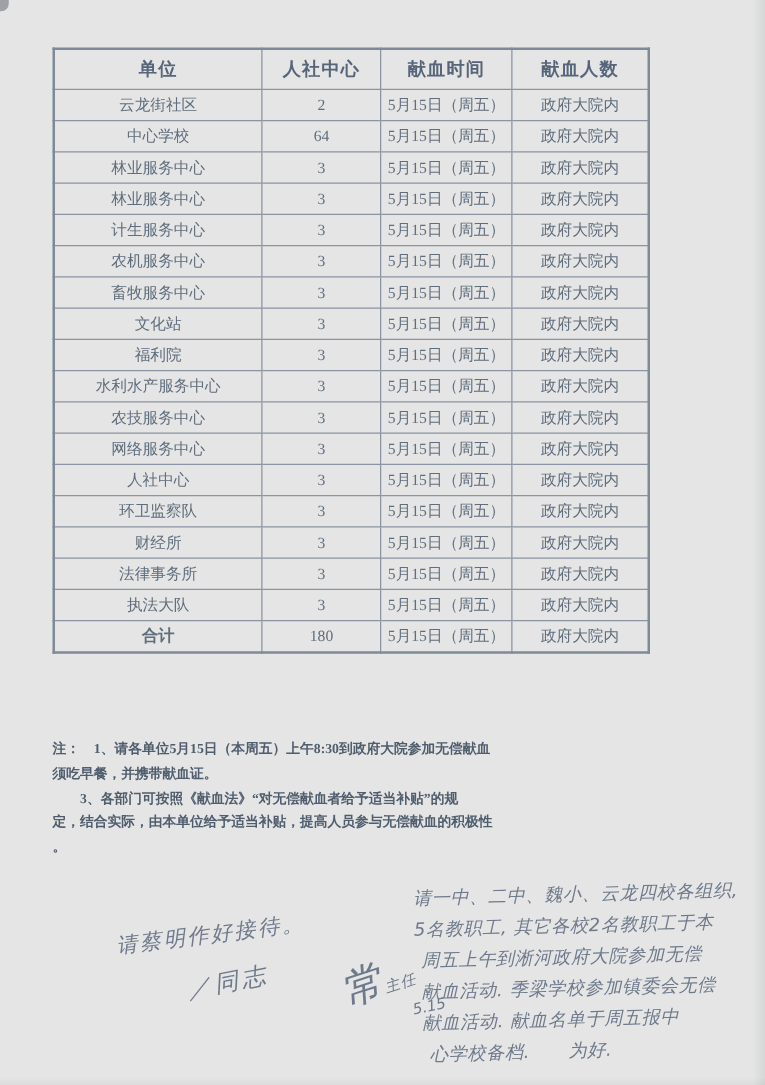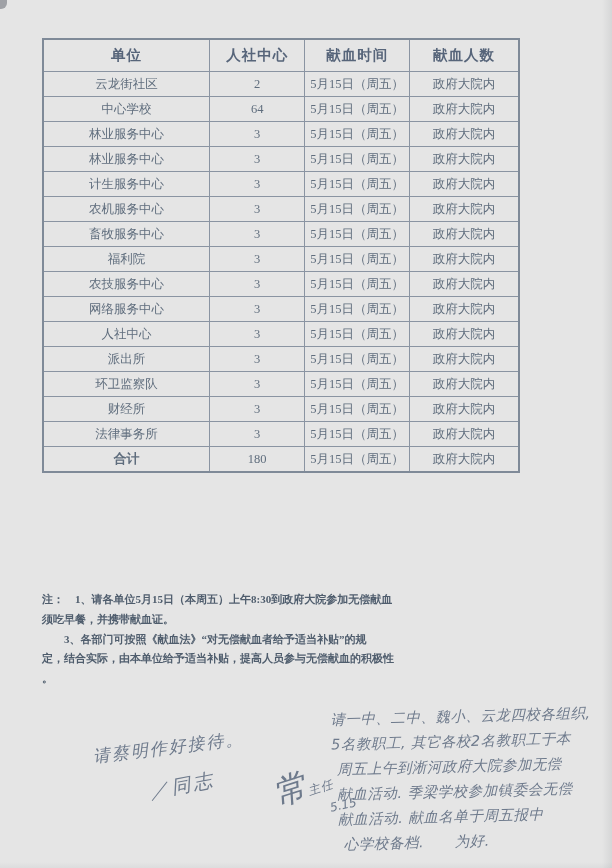--- a/index.html
+++ b/index.html
@@ -135,63 +135,75 @@
           <td>5月15日（周五）</td>
           <td>政府大院内</td>
         </tr>
         <tr>
           <td>畜牧服务中心</td>
           <td>3</td>
           <td>5月15日（周五）</td>
           <td>政府大院内</td>
         </tr>
         <tr>
+          <td>文化站</td>
+          <td>3</td>
+          <td>5月15日（周五）</td>
+          <td>政府大院内</td>
+        </tr>
+        <tr>
           <td>福利院</td>
           <td>3</td>
           <td>5月15日（周五）</td>
           <td>政府大院内</td>
         </tr>
         <tr>
+          <td>水利水产服务中心</td>
+          <td>3</td>
+          <td>5月15日（周五）</td>
+          <td>政府大院内</td>
+        </tr>
+        <tr>
           <td>农技服务中心</td>
           <td>3</td>
           <td>5月15日（周五）</td>
           <td>政府大院内</td>
         </tr>
         <tr>
           <td>网络服务中心</td>
           <td>3</td>
           <td>5月15日（周五）</td>
           <td>政府大院内</td>
         </tr>
         <tr>
           <td>人社中心</td>
           <td>3</td>
           <td>5月15日（周五）</td>
           <td>政府大院内</td>
         </tr>
         <tr>
-          <td>派出所</td>
-          <td>3</td>
-          <td>5月15日（周五）</td>
-          <td>政府大院内</td>
-        </tr>
-        <tr>
           <td>环卫监察队</td>
           <td>3</td>
           <td>5月15日（周五）</td>
           <td>政府大院内</td>
         </tr>
         <tr>
           <td>财经所</td>
           <td>3</td>
           <td>5月15日（周五）</td>
           <td>政府大院内</td>
         </tr>
         <tr>
           <td>法律事务所</td>
+          <td>3</td>
+          <td>5月15日（周五）</td>
+          <td>政府大院内</td>
+        </tr>
+        <tr>
+          <td>执法大队</td>
           <td>3</td>
           <td>5月15日（周五）</td>
           <td>政府大院内</td>
         </tr>
         <tr class="total">
           <td>合计</td>
           <td>180</td>
           <td>5月15日（周五）</td>
           <td>政府大院内</td>
         </tr>

